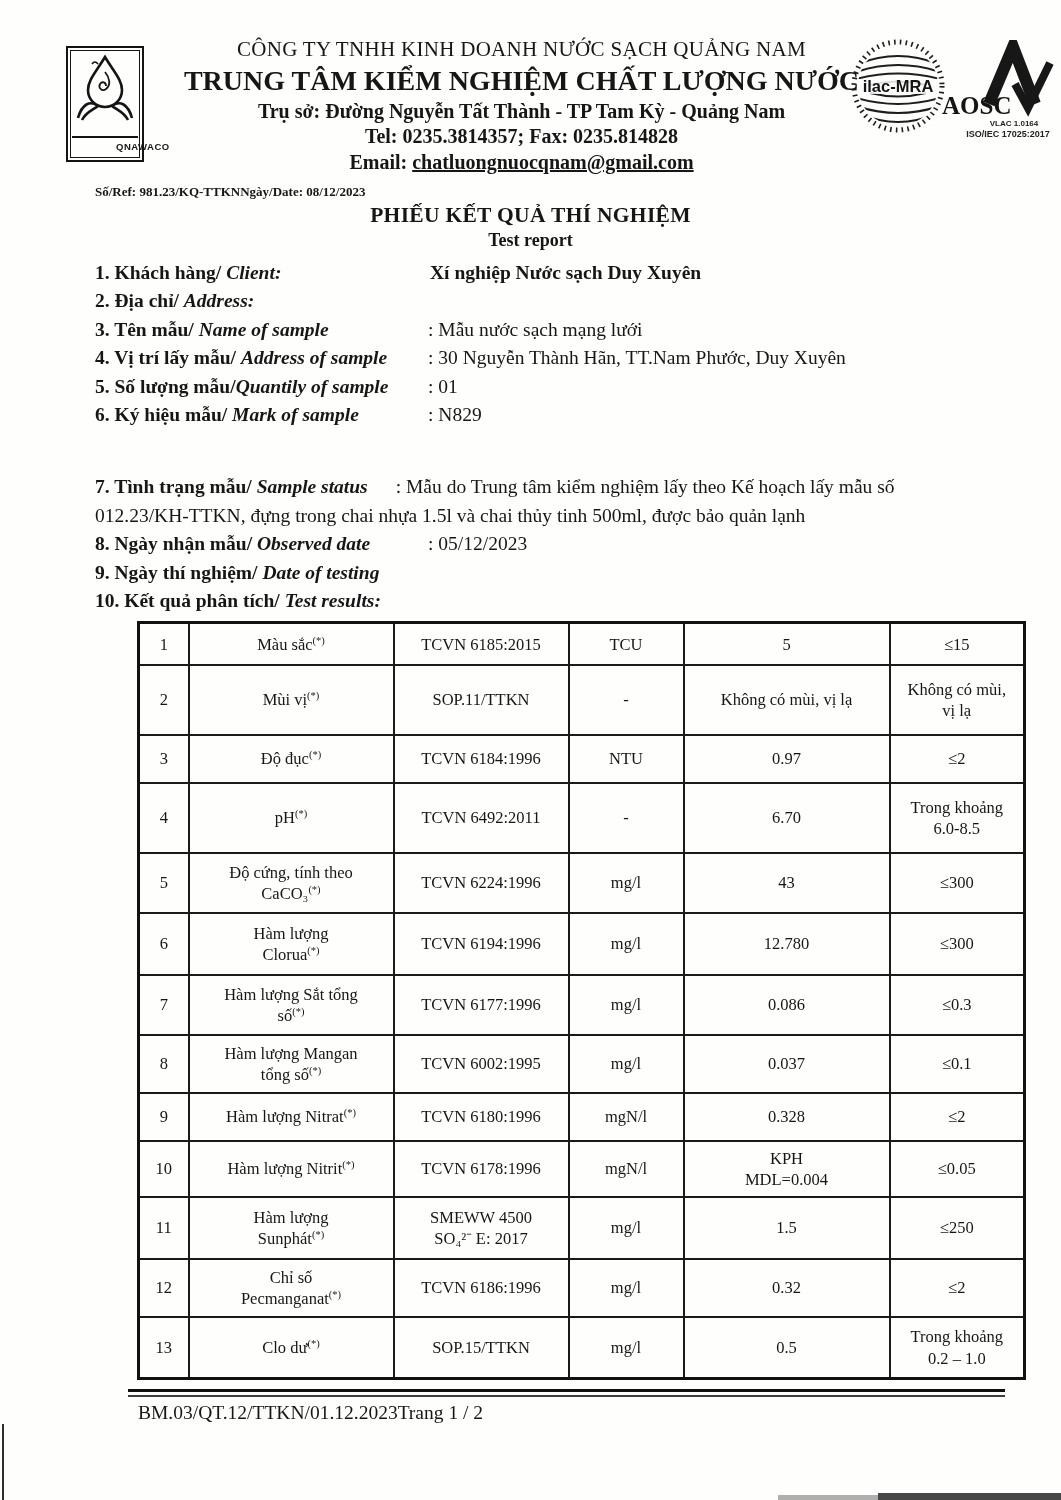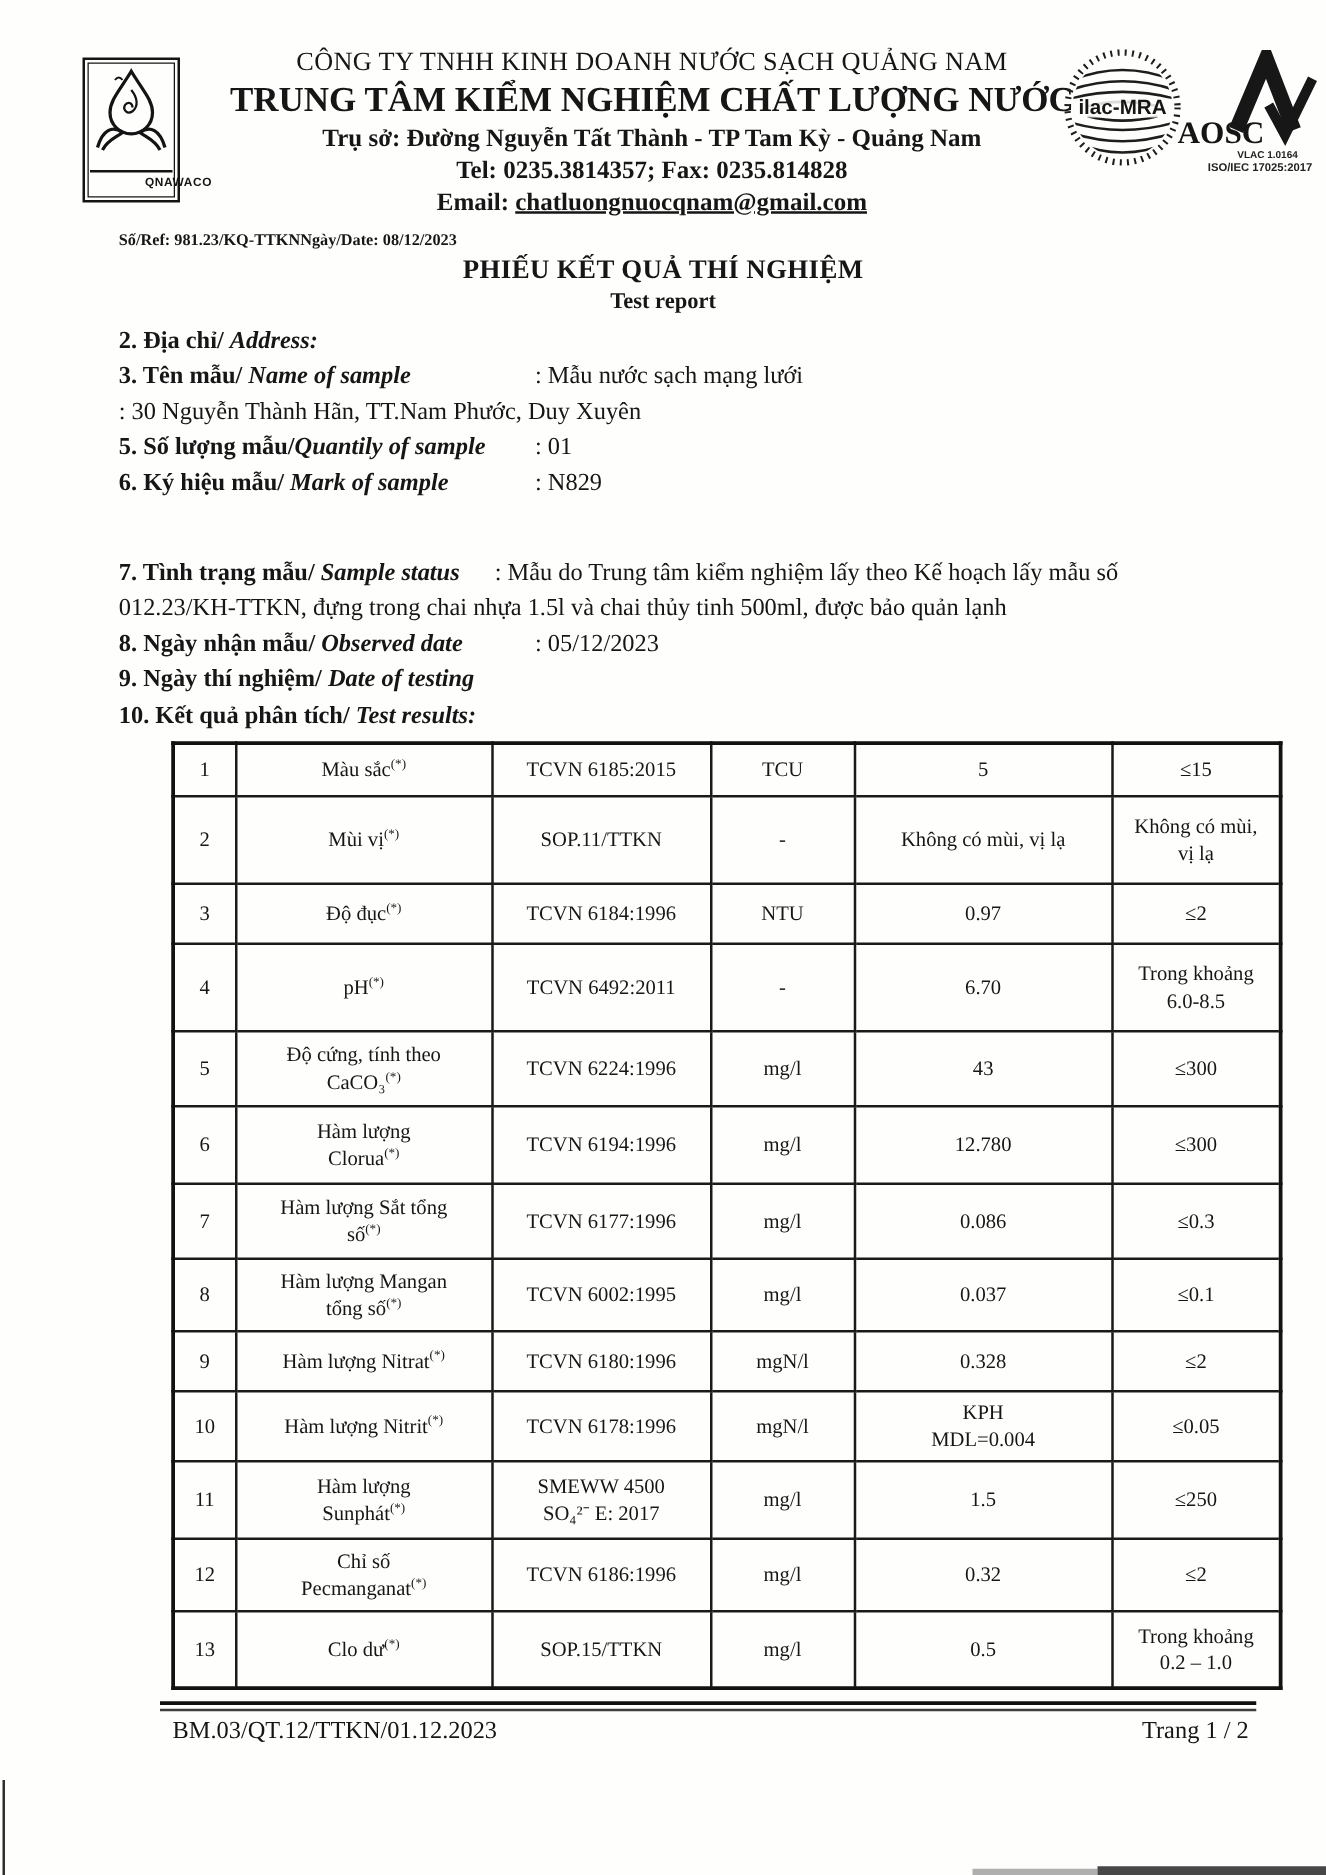--- a/index.html
+++ b/index.html
@@ -75,21 +75,21 @@
   tr.r6  { height:60px; } tr.r7  { height:58px; } tr.r8  { height:48px; }
   tr.r9  { height:56px; } tr.r10 { height:62px; } tr.r11 { height:58px; }
   tr.r12 { height:62px; }
 
   
   .rule {
     margin:9px 0 0 128px; width:877px; height:3px;
     border-top:3px solid #101010; border-bottom:2px solid #3d3d3d;
   }
   .footer-row {
-    display:flex; justify-content:space-between;
+    display:flex; justify-content:flex-start;
     padding:5px 62px 0 138px; font-size:19.5px;
   }
 
   
   .artifact-left   { position:absolute; left:2px; top:1424px; width:2px; height:76px; background:#2e2e2e; }
   .artifact-bar-a  { position:absolute; left:778px; bottom:0; width:100px; height:5px; background:#aFaFaF; }
   .artifact-bar-b  { position:absolute; left:878px; bottom:0; width:183px; height:7px; background:#474747; }
 </style>
 </head>
 <body>
@@ -150,27 +150,32 @@
   <div class="meta-row">
     <span>Số/Ref: 981.23/KQ-TTKN</span>
     <span>Ngày/Date: 08/12/2023</span>
   </div>
 
   <div class="doc-title">PHIẾU KẾT QUẢ THÍ NGHIỆM</div>
   <div class="doc-subtitle">Test report</div>
 
   <div class="info">
     <div class="info-row">
+      <span class="lbl w335"><span>1. Khách hàng/ </span><i>Client:</i></span>
+      <span class="val b">Xí nghiệp Nước sạch Duy Xuyên</span>
+    </div>
+    <div class="info-row">
       <span class="lbl w242"><span>2. Địa chỉ/ </span><i>Address:</i></span>
     </div>
     <div class="info-row">
       <span class="lbl w333"><span>3. Tên mẫu/ </span><i>Name of sample</i></span>
       <span class="val">: Mẫu nước sạch mạng lưới</span>
     </div>
     <div class="info-row">
+      <span class="lbl w333"><span>4. Vị trí lấy mẫu/ </span><i>Address of sample</i></span>
       <span class="val">: 30 Nguyễn Thành Hãn, TT.Nam Phước, Duy Xuyên</span>
     </div>
     <div class="info-row">
       <span class="lbl w333"><span>5. Số lượng mẫu/</span><i>Quantily of sample</i></span>
       <span class="val">: 01</span>
     </div>
     <div class="info-row">
       <span class="lbl w333"><span>6. Ký hiệu mẫu/ </span><i>Mark of sample</i></span>
       <span class="val">: N829</span>
     </div>

